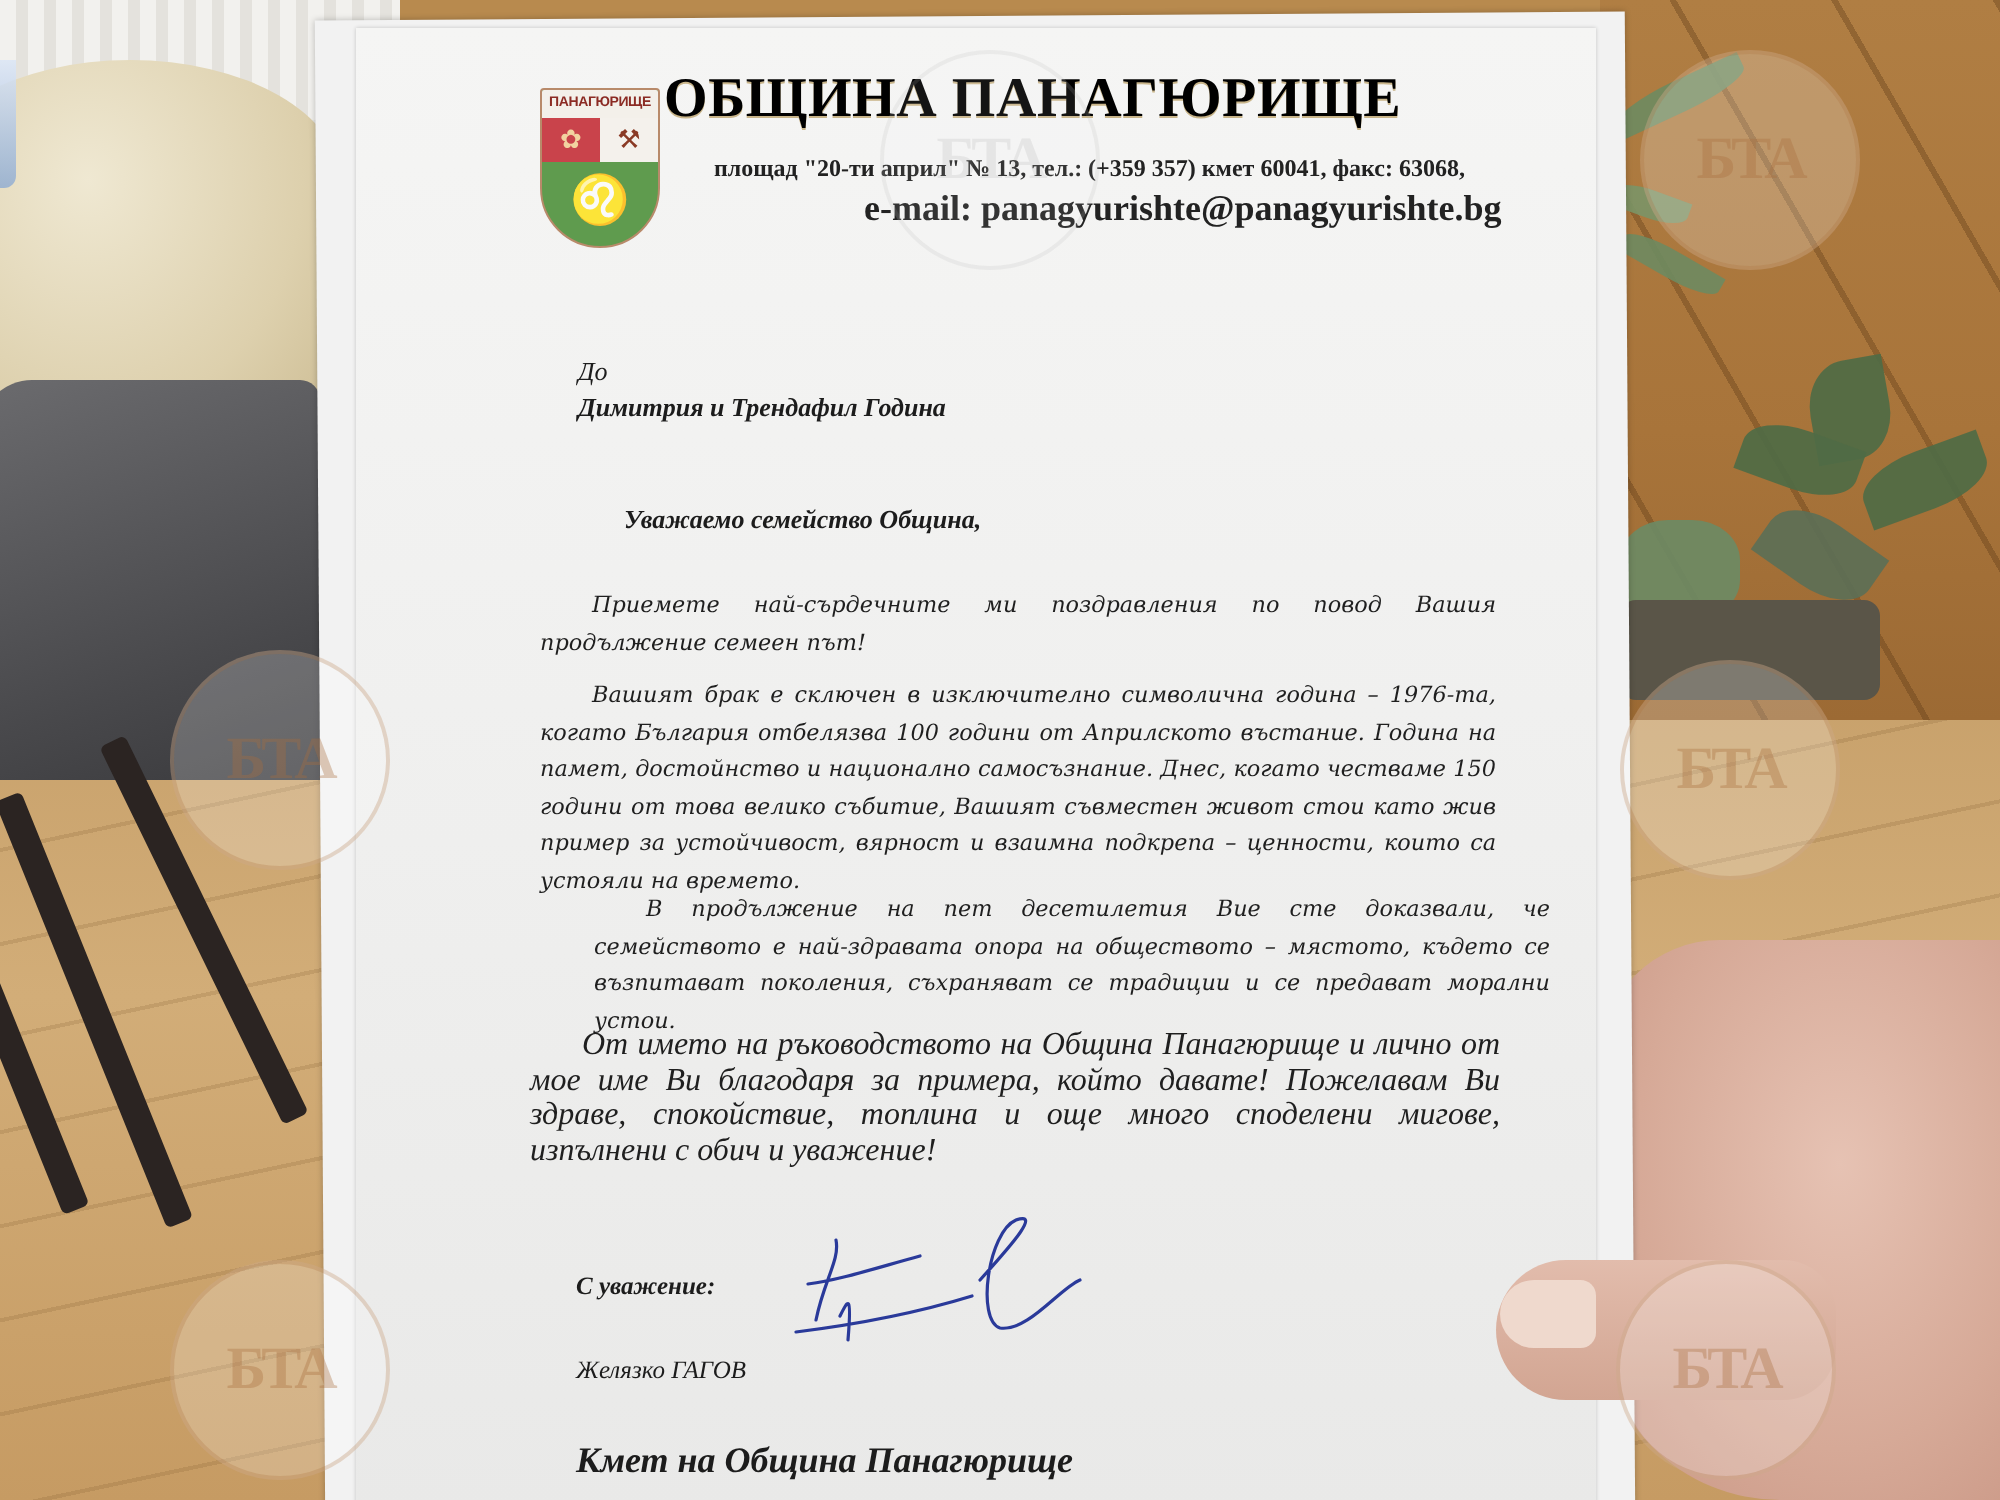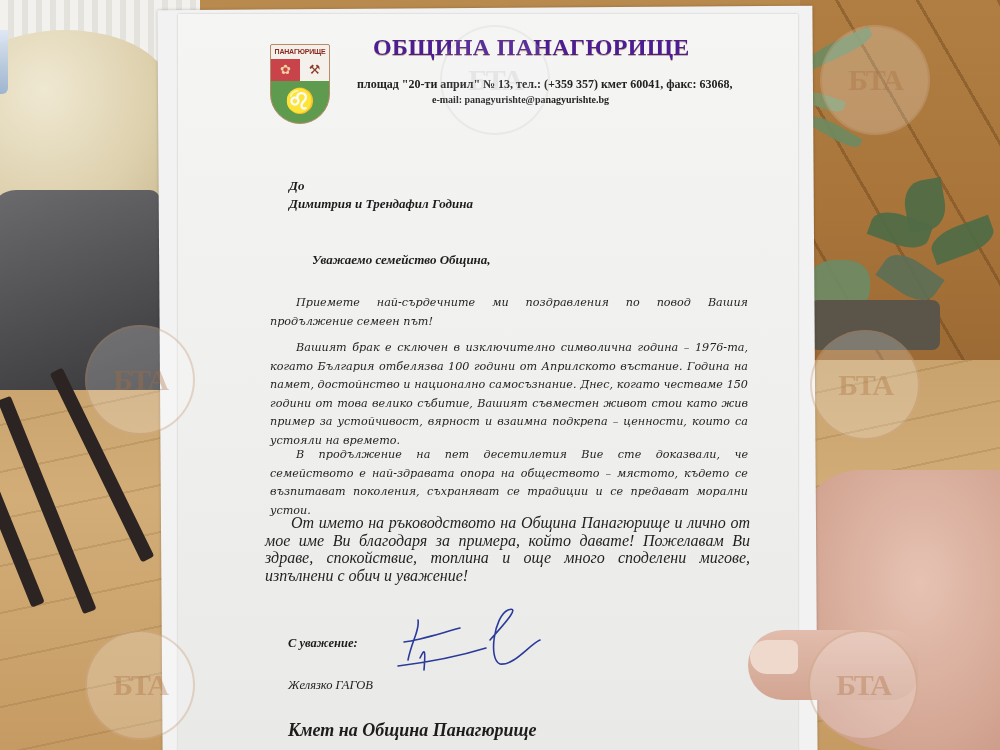--- a/index.html
+++ b/index.html
@@ -96,48 +96,48 @@
       height: 14px; background: #f3f0ea; color: #8b2b24;
       font: bold 7px "Liberation Sans", sans-serif; text-align: center; line-height: 14px;
       letter-spacing: -0.2px;
     }
     .crest-top { display: flex; height: 22px; }
     .crest-red { width: 50%; background: #c9434b; color: #f2d2a0; font-size: 13px; text-align: center; line-height: 22px; }
     .crest-white { width: 50%; background: #f4f1ec; color: #8a3a25; font-size: 13px; text-align: center; line-height: 22px; }
     .crest-lion { text-align: center; font-size: 24px; color: #c4b36a; line-height: 40px; }
 
     .org-title {
-      position: absolute; left: 373px; top: 34px; width: 360px;
-      font-family: "Liberation Serif", serif; font-size: 24px; font-weight: bold;
-      color: #4c1d95; letter-spacing: 0.3px; white-space: nowrap;
+      position: absolute; left: 332px; top: 34px; width: 360px;
+      font-family: "Liberation Serif", serif; font-size: 28px; font-weight: bold;
+      color: #000000; letter-spacing: 0.3px; white-space: nowrap;
       text-shadow: 0 1px 0 #c9b58a;
     }
     .org-address {
       position: absolute; left: 357px; top: 77px;
       font-size: 12px; font-weight: bold; color: #222; white-space: nowrap;
     }
     .org-email {
       position: absolute; left: 432px; top: 94px;
-      font-size: 10px; font-weight: bold; color: #222; white-space: nowrap;
+      font-size: 18px; font-weight: bold; color: #222; white-space: nowrap;
     }
 
     
     .text { position: absolute; color: #1c1c1c; font-style: italic; font-family: "Liberation Serif", serif; }
-    .to-label { left: 289px; top: 178px; font-size: 13px; font-weight: bold; }
+    .to-label { left: 289px; top: 178px; font-size: 13px; font-weight: normal; }
     .recipient { left: 289px; top: 196px; font-size: 13px; font-weight: bold; }
     .salutation { left: 312px; top: 252px; font-size: 13px; font-weight: bold; }
     .para {
       position: absolute; left: 270px; width: 478px;
       font-family: "DejaVu Serif", serif; font-style: italic;
       font-size: 11.2px; line-height: 18.5px; color: #1f1f1f;
       text-align: justify; text-indent: 26px;
     }
     .p1 { top: 294px; }
     .p2 { top: 339px; }
-    .p3 { top: 446px; }
+    .p3 { top: 446px; margin-left: 27px; }
     .p4 { top: 514px; left: 265px; width: 485px; font-family: "Liberation Serif", serif; font-size: 16px; line-height: 17.5px; }
 
     .closing { left: 288px; top: 636px; font-size: 12.5px; font-weight: bold; }
     .signer { left: 288px; top: 678px; font-size: 12.5px; font-weight: normal; }
     .signer-title { left: 288px; top: 672px; font-size: 18px; font-weight: bold; margin-top: 48px; }
     .signature { position: absolute; left: 390px; top: 600px; width: 160px; height: 80px; }
 
     
     .wm {
       position: absolute; width: 110px; height: 110px; border-radius: 50%;

